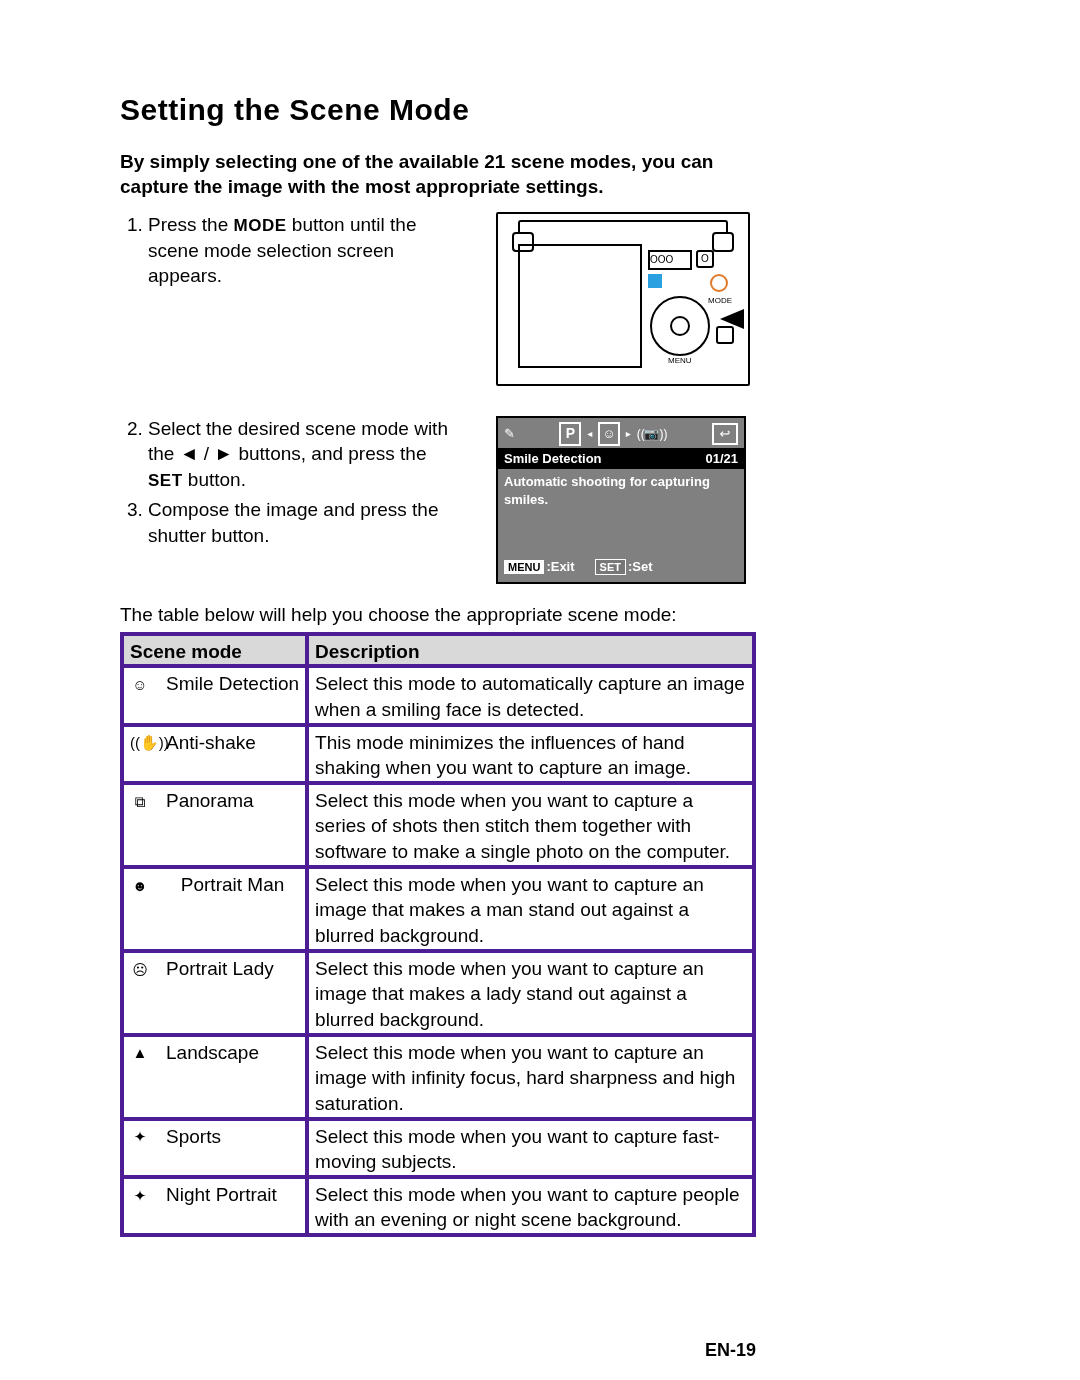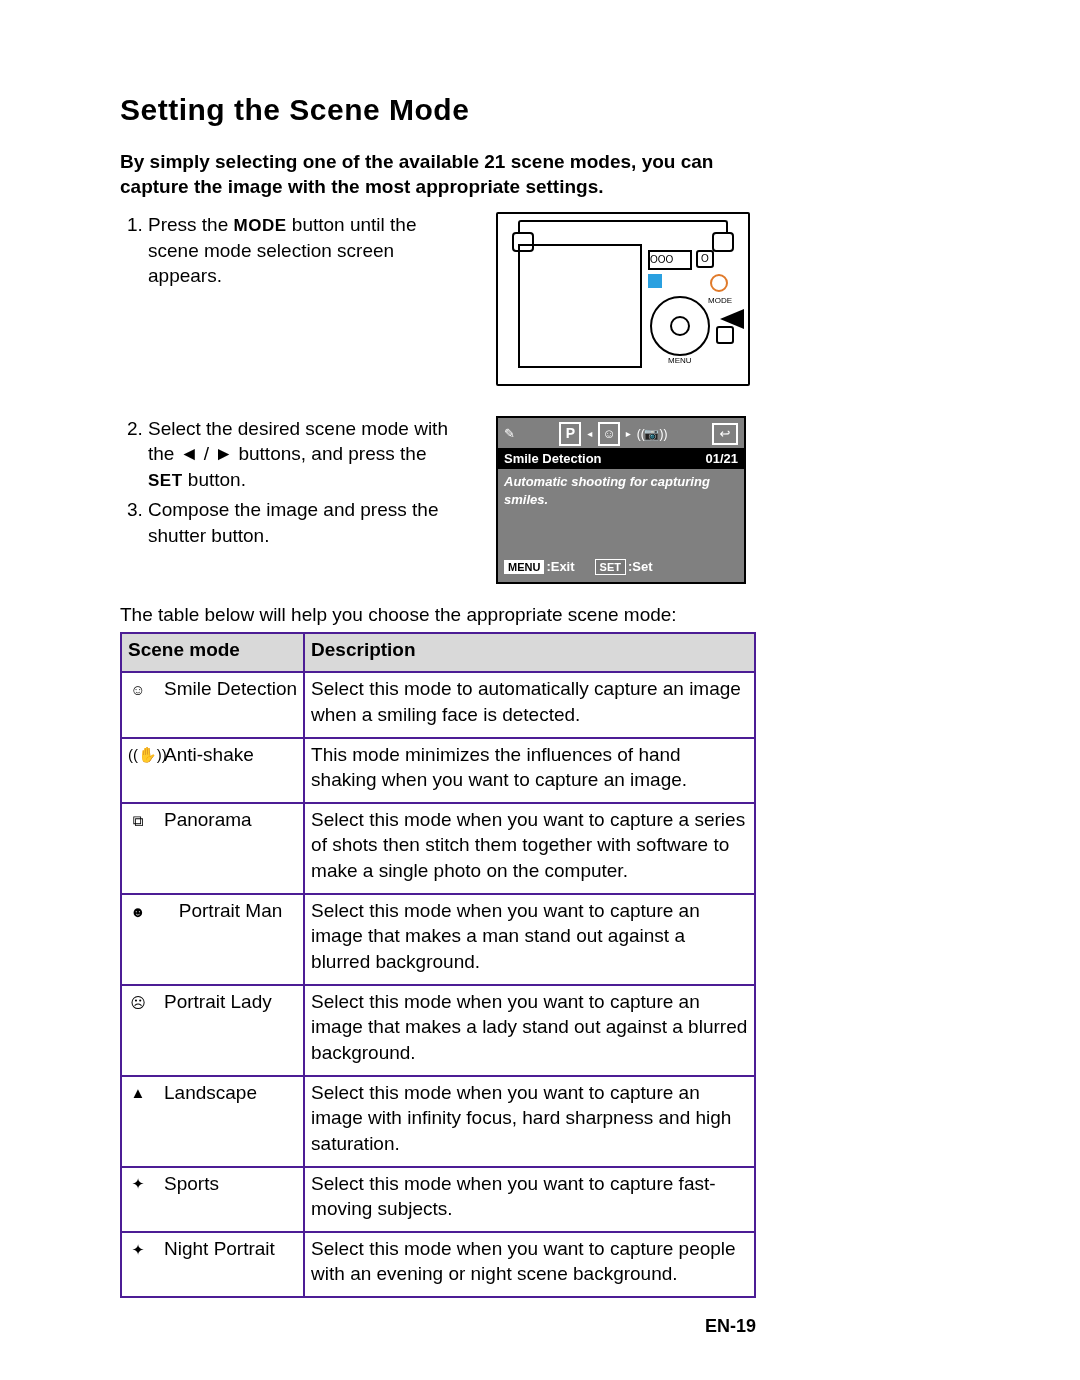--- a/index.html
+++ b/index.html
@@ -129,64 +129,64 @@
   }
   .lcd-screen .tri { font-size: 10px; }
   .lcd-screen .shake { font-size: 12px; }
   .lcd-screen .ret-icon {
     border: 2px solid #fff; width: 22px; height: 18px; display: flex; align-items: center; justify-content: center;
   }
   .lcd-screen .title-row {
     background: #000; display: flex; justify-content: space-between; padding: 2px 6px; font-weight: bold;
   }
   .lcd-screen .desc-row {
-    padding: 4px 6px 46px 6px; font-weight: bold; font-style: italic;
+    padding: 4px 6px 46px 6px; font-weight: bold;
   }
   .lcd-screen .foot-row {
     background: #808080; padding: 4px 6px 6px 6px; display: flex; gap: 20px; font-weight: bold;
   }
   .lcd-screen .foot-row .btn {
     background: #000; color: #fff; padding: 1px 4px; font-size: 11px; margin-right: 2px;
   }
   .lcd-screen .foot-row .btn.inv {
     background: #fff; color: #000;
   }
   .lcd-screen .foot-row .btn.gray {
     background: #777; color: #fff; border: 1px solid #fff;
   }
   .table-intro { margin-top: 18px; margin-bottom: 4px; }
   table.scene {
     border-collapse: collapse;
     width: 100%;
     border: 2px solid #000;
   }
   table.scene th, table.scene td {
-    border: 2px solid #4c1d95;
+    border: 4px solid #4c1d95;
     vertical-align: top;
-    padding: 3px 6px 9px 6px;
+    padding: 3px 6px 0 6px;
     text-align: left;
     font-size: 19px;
   }
   table.scene th {
     background: #d9d9d9;
     font-weight: bold;
   }
   table.scene td.sm {
     white-space: nowrap;
   }
   .mode-icon {
     display: inline-block;
     width: 20px;
     text-align: center;
     font-size: 15px;
     vertical-align: middle;
   }
   .page-num {
     position: absolute;
-    bottom: 42px;
+    bottom: 18px;
     right: 108px;
     font-weight: bold;
     font-size: 18px;
     margin-left: 48px;
   }
 </style>
 </head>
 <body>
 
 <div class="page">

